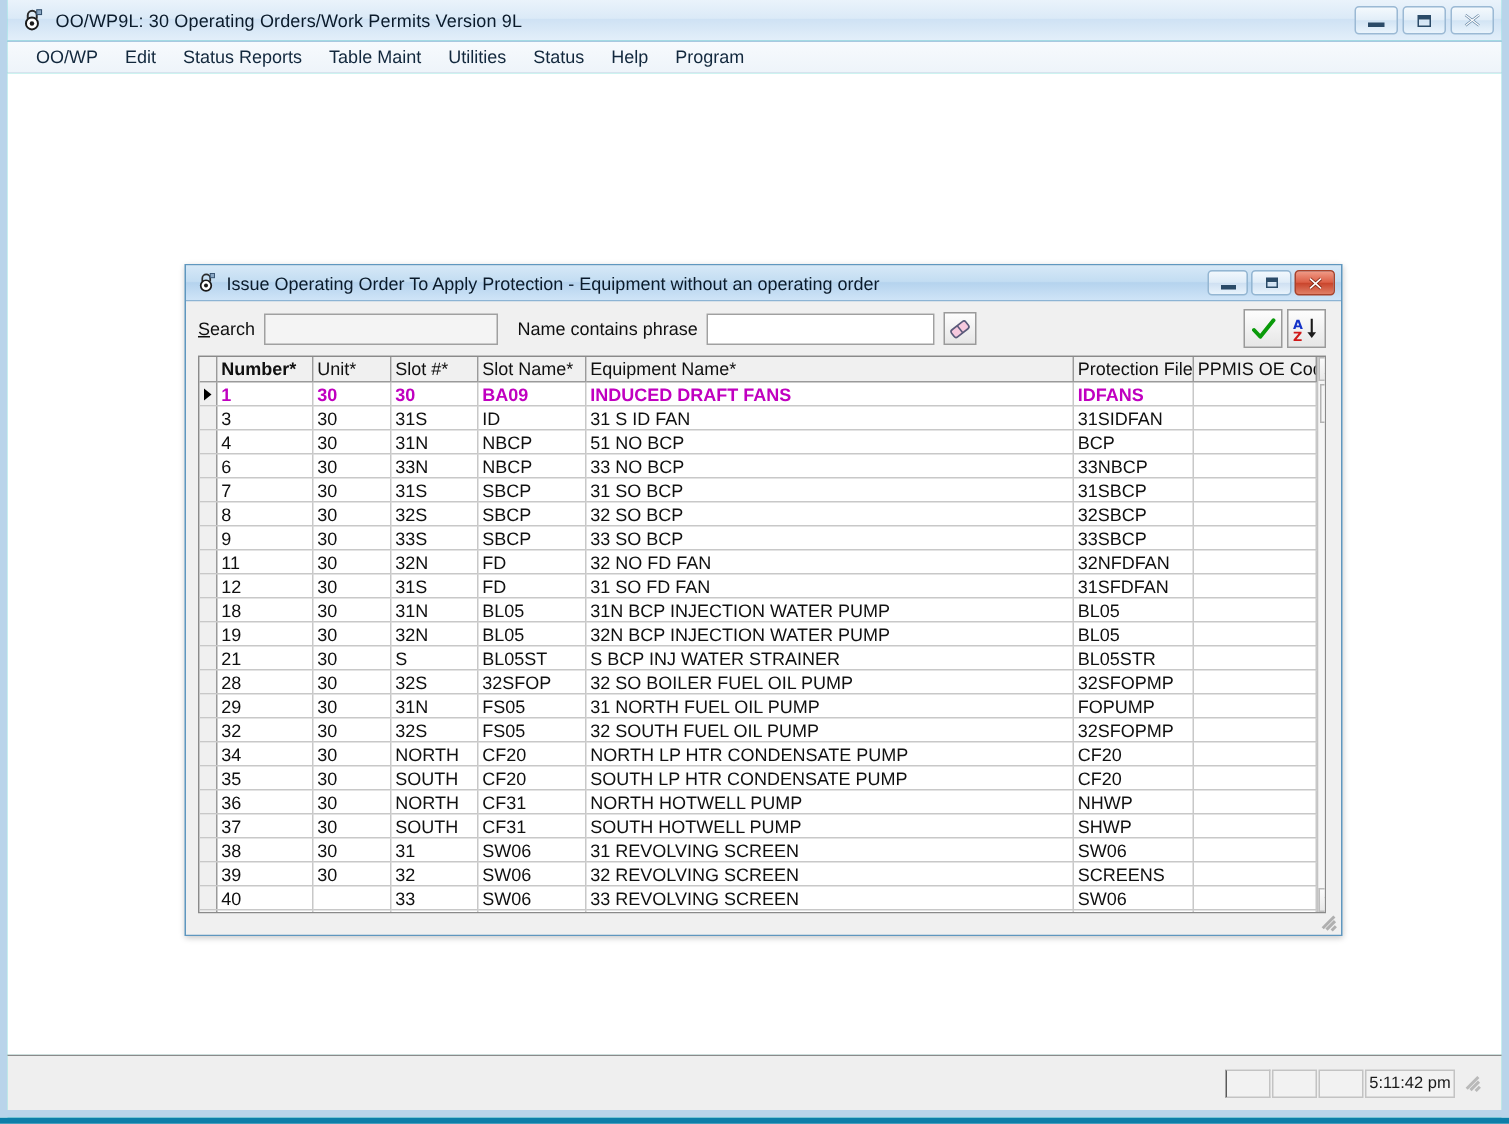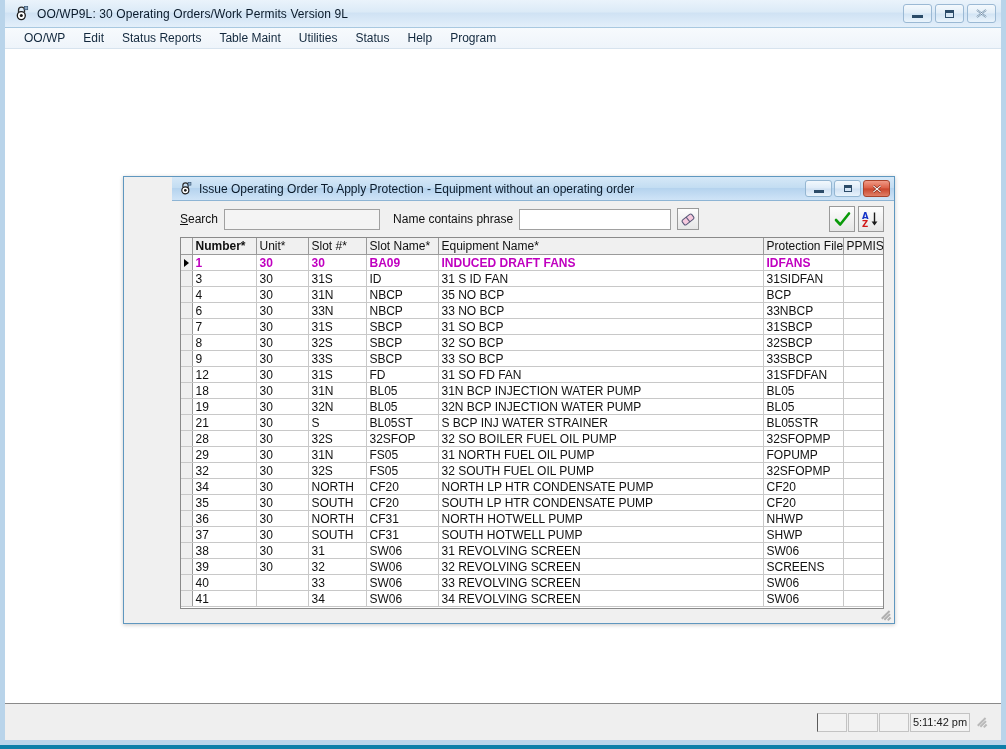--- a/index.html
+++ b/index.html
@@ -122,21 +122,21 @@
   .grip i:nth-child(3) { top: 5px; width: 11px; }
 
   
   #child-window {
     position: absolute;
     left: 118px; top: 127px;
     width: 772px; height: 448px;
     background: #f0f0f0;
     border: 1px solid #5f97bf;
     box-shadow: 0 1px 4px rgba(0,0,0,.22);
-    display: flex; flex-direction: column; padding-left: 48px;
+    display: flex; flex-direction: column;
   }
   #child-titlebar {
     height: 24px;
     background: linear-gradient(to bottom, #d6e8f7 0%, #c3ddf2 46%, #b5d3ee 50%, #cfe4f7 100%);
     border-bottom: 1px solid #8db4d4;
     display: flex; align-items: center;
     padding: 0 2px 0 6px;
     flex: 0 0 auto;
   }
   #child-titlebar .child-icon { width: 15px; height: 15px; margin-right: 6px; position: relative; flex:0 0 auto;}
@@ -467,21 +467,21 @@
                     <td>31 S ID FAN</td>
                     <td>31SIDFAN</td>
                     <td></td>
                   </tr>
                   <tr>
                     <td class="rowhdr"></td>
                     <td>4</td>
                     <td>30</td>
                     <td>31N</td>
                     <td>NBCP</td>
-                    <td>35 NO BCP</td>
+                    <td>51 NO BCP</td>
                     <td>BCP</td>
                     <td></td>
                   </tr>
                   <tr>
                     <td class="rowhdr"></td>
                     <td>6</td>
                     <td>30</td>
                     <td>33N</td>
                     <td>NBCP</td>
                     <td>33 NO BCP</td>
@@ -509,20 +509,30 @@
                     <td></td>
                   </tr>
                   <tr>
                     <td class="rowhdr"></td>
                     <td>9</td>
                     <td>30</td>
                     <td>33S</td>
                     <td>SBCP</td>
                     <td>33 SO BCP</td>
                     <td>33SBCP</td>
+                    <td></td>
+                  </tr>
+                  <tr>
+                    <td class="rowhdr"></td>
+                    <td>11</td>
+                    <td>30</td>
+                    <td>32N</td>
+                    <td>FD</td>
+                    <td>32 NO FD FAN</td>
+                    <td>32NFDFAN</td>
                     <td></td>
                   </tr>
                   <tr>
                     <td class="rowhdr"></td>
                     <td>12</td>
                     <td>30</td>
                     <td>31S</td>
                     <td>FD</td>
                     <td>31 SO FD FAN</td>
                     <td>31SFDFAN</td>

